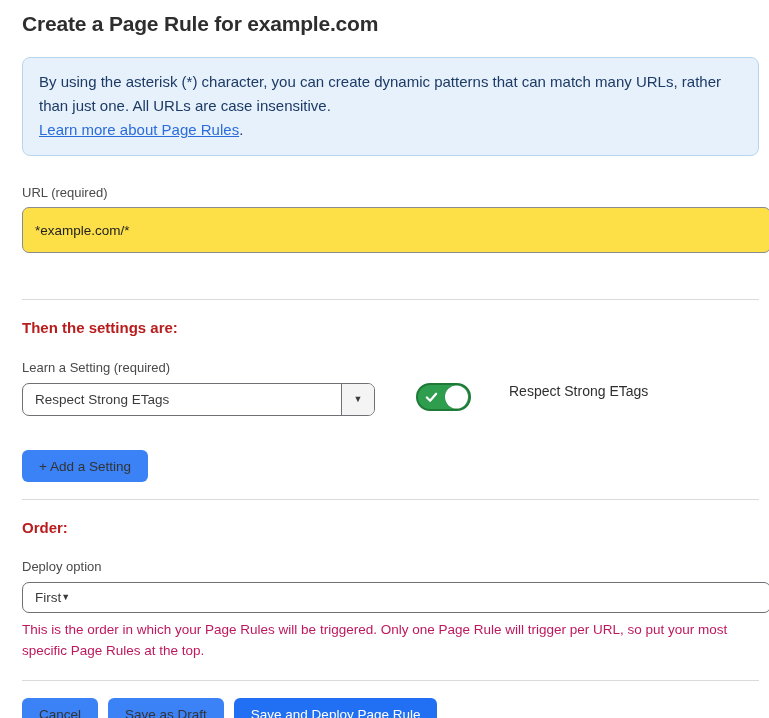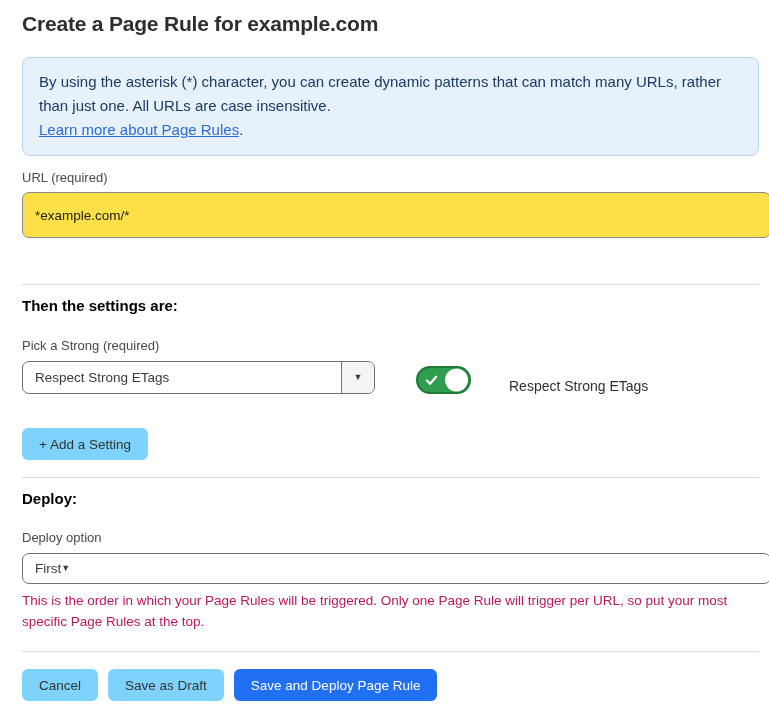--- a/index.html
+++ b/index.html
@@ -37,21 +37,21 @@
   .info-link {
     color: #2b6cd9;
     text-decoration: underline;
     cursor: pointer;
   }
   .info-link-suffix { color: #1c3a66; }
   
   .field-label {
     font-size: 13px;
     color: #4a4a4a;
-    margin-top: 14px;
+    margin-top: 29px;
     margin-bottom: 7px;
   }
   
   .url-input {
     display: block;
     width: 749px;
     height: 46px;
     background: #fde047;
     border: 1px solid #8a8a8f;
     border-radius: 7px;
@@ -65,28 +65,28 @@
     border: none;
     border-top: 1px solid #dadada;
     margin: 0;
   }
   .divider-1 { margin-top: 46px; }
   .divider-2 { margin-top: 17px; }
   .divider-3 { margin-top: 19px; }
   .section-heading {
     font-size: 15px;
     font-weight: bold;
-    color: #000000;
-    margin-top: 12px;
+    color: #b91c1c;
+    margin-top: 19px;
   }
   .picker-label { margin-top: 24px; }
   
   .settings-row {
     display: flex;
-    align-items: flex-end;
+    align-items: flex-start;
     margin-top: 8px;
     gap: 24px;
   }
   
   .setting-select {
     width: 353px;
     height: 33px;
     border: 1px solid #6f6f74;
     border-radius: 7px;
     background: #ffffff;
@@ -160,21 +160,21 @@
     align-items: center;
     justify-content: center;
     height: 32px;
     border: none;
     border-radius: 6px;
     font-size: 13.5px;
     font-family: "Liberation Sans", "DejaVu Sans", sans-serif;
     cursor: pointer;
     padding: 0 17px;
   }
-  .btn-gray { background: #7dd3fc; color: #333; }
+  .btn-gray { background: #3b82f6; color: #333; }
   .btn-blue { background: #2170f3; color: #ffffff; }
   .add-setting-btn { margin-top: 34px; }
   
   .order-label { margin-top: 23px; margin-bottom: 8px; }
   .order-select {
     width: 749px;
     height: 31px;
     border: 1px solid #6f6f74;
     border-radius: 7px;
     background: #ffffff;
@@ -212,21 +212,21 @@
     <div><a class="info-link">Learn more about Page Rules</a><span class="info-link-suffix">.</span></div>
   </div>
 
   <div class="field-label">URL (required)</div>
   <input class="url-input" type="text" value="*example.com/*" style="">
 
   <hr class="divider divider-1">
 
   <div class="section-heading">Then the settings are:</div>
 
-  <div class="field-label picker-label">Pick a Strong (required)</div>
+  <div class="field-label picker-label">Learn a Setting (required)</div>
 
   <div class="settings-row">
     <div class="setting-select">
       <div class="select-value">Respect Strong ETags</div>
       <div class="select-arrow-seg">
         <span class="tri-down">▼</span>
       </div>
     </div>
     <div class="toggle">
       <svg class="check-icon" viewBox="0 0 14 14">
@@ -234,21 +234,21 @@
       </svg>
       <span class="knob"></span>
     </div>
     <div class="toggle-label">Respect Strong ETags</div>
   </div>
 
   <button class="btn btn-gray add-setting-btn">+ Add a Setting</button>
 
   <hr class="divider divider-2">
 
-  <div class="section-heading">Deploy:</div>
+  <div class="section-heading">Order:</div>
 
   <div class="field-label order-label">Deploy option</div>
 
   <div class="order-select">
     <span>First</span>
     <span class="tri-down">▼</span>
   </div>
 
   <div class="order-help">This is the order in which your Page Rules will be triggered. Only one Page Rule will trigger per URL, so put your most specific Page Rules at the top.</div>
 

